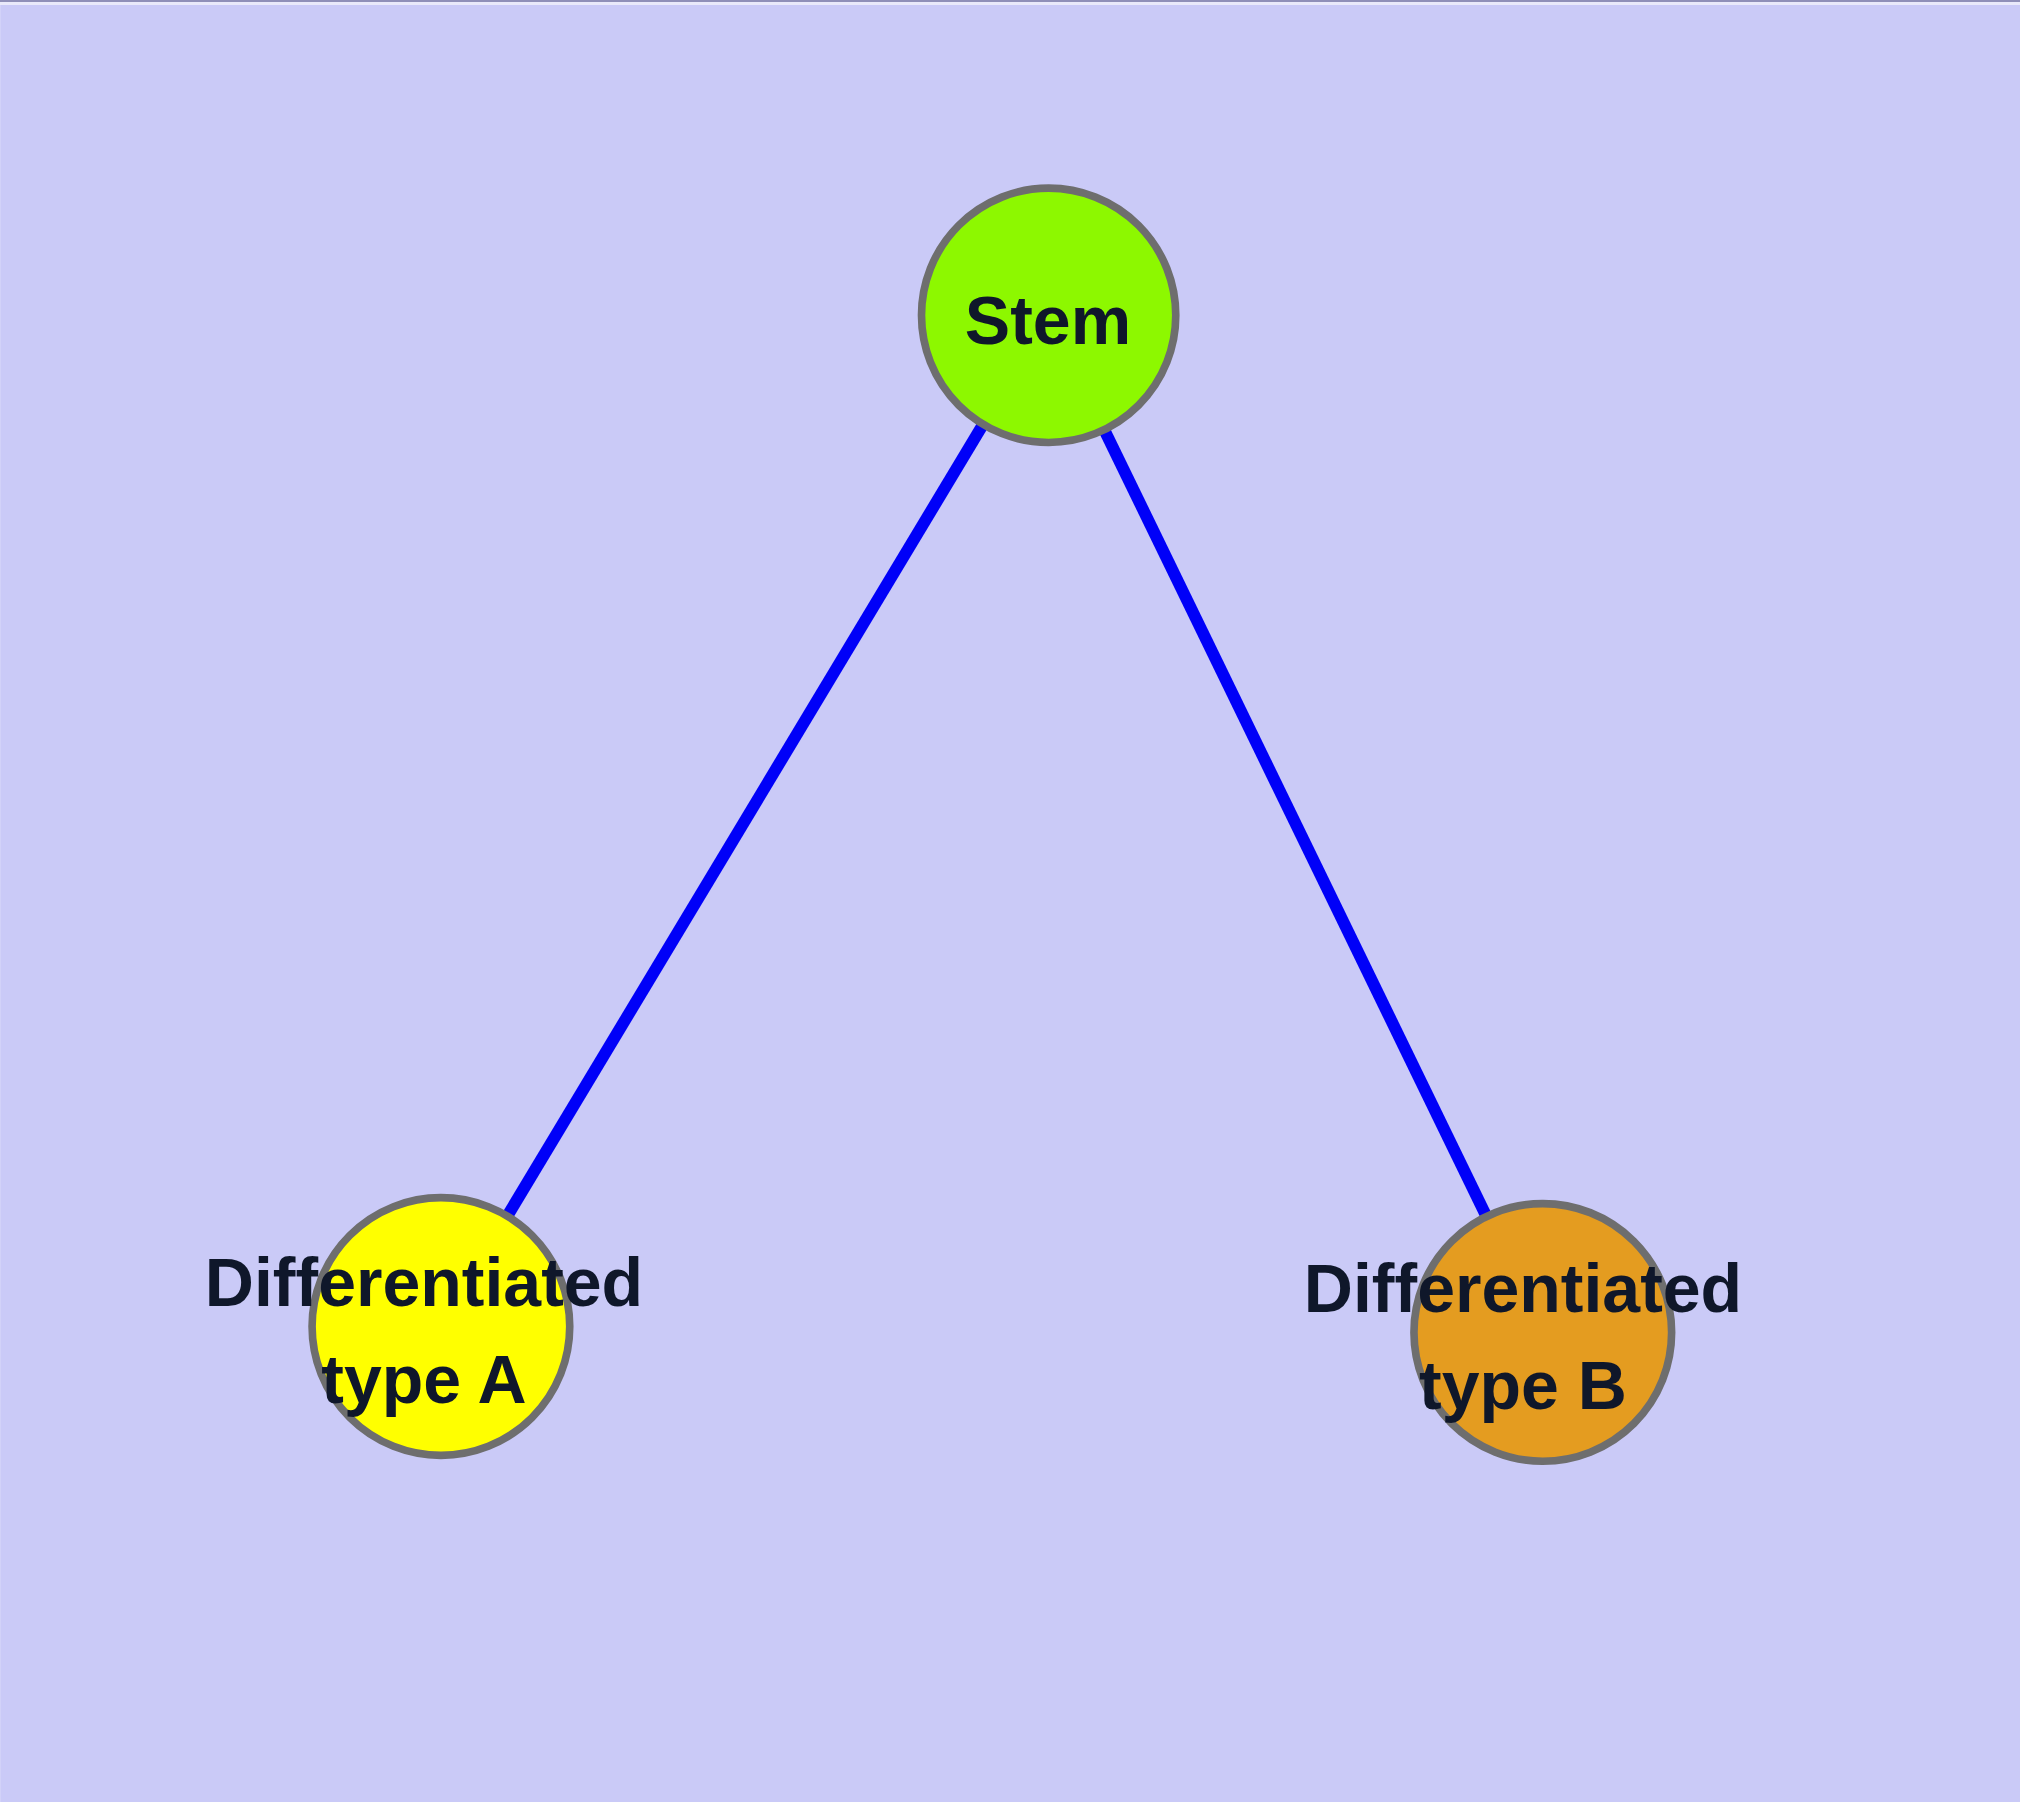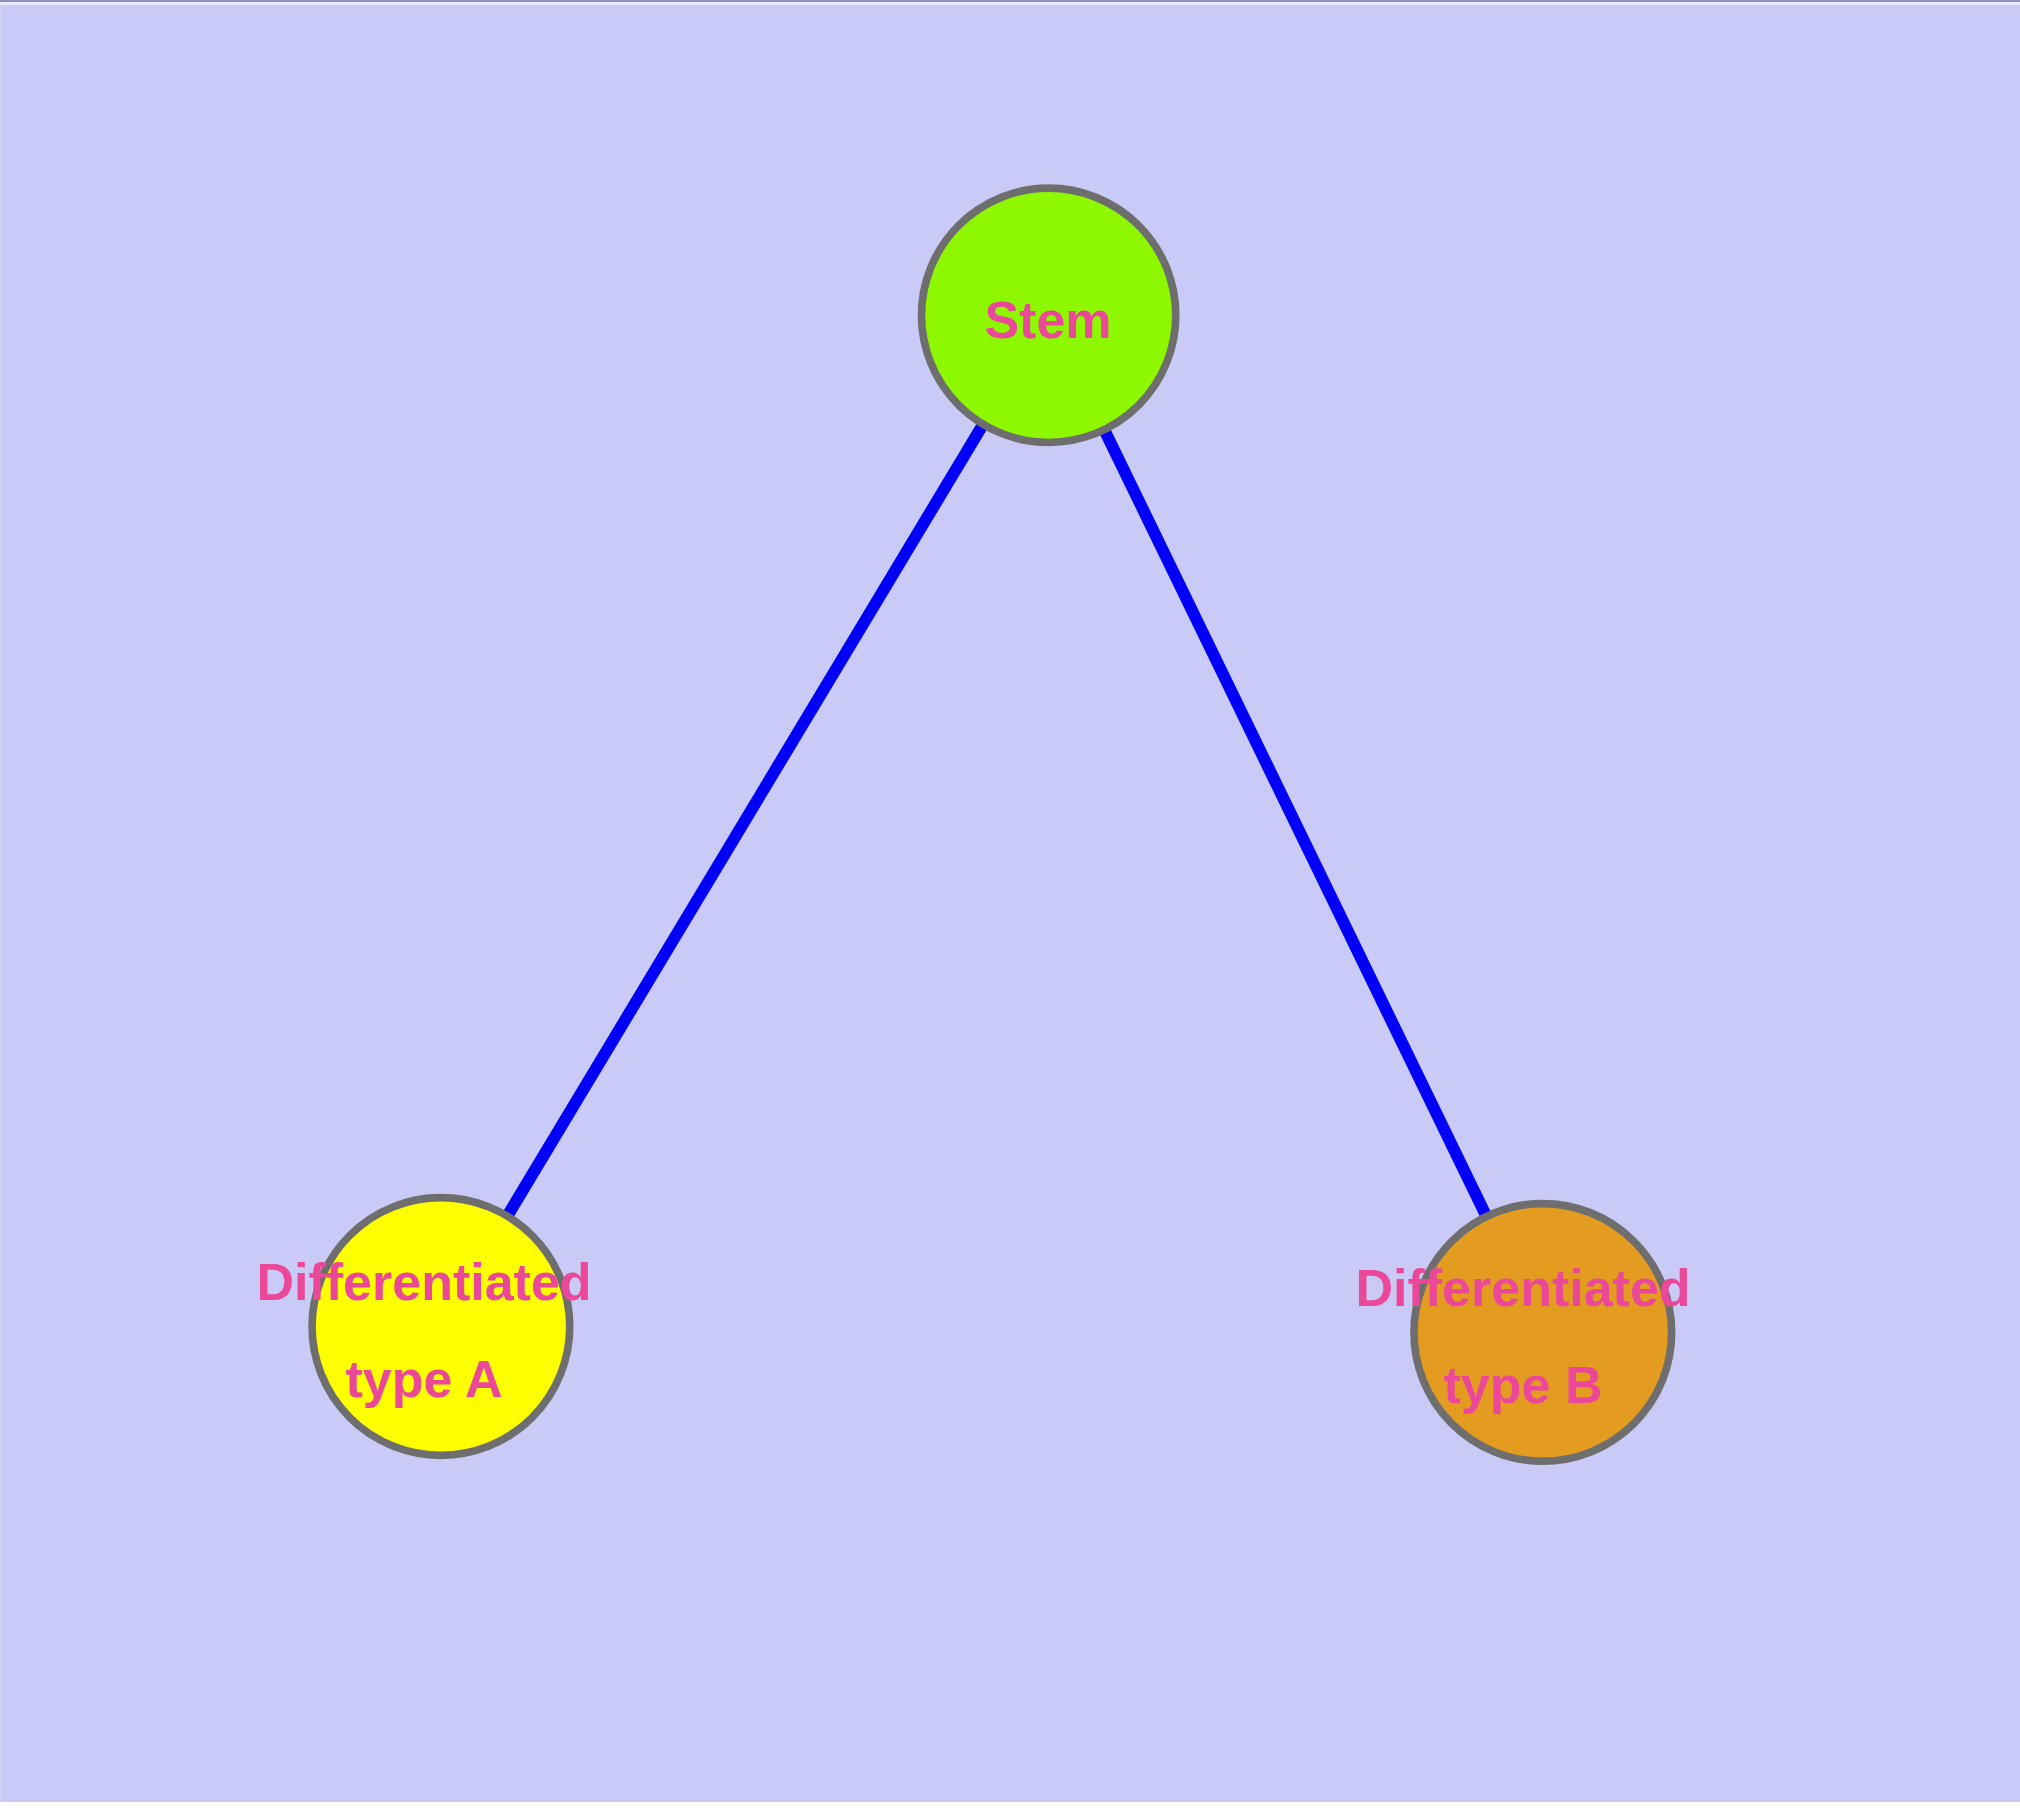--- a/index.html
+++ b/index.html
@@ -46,24 +46,24 @@
     stroke-width: 14;
     stroke-linecap: butt;
   }
   #graph-canvas circle {
     stroke: #6e6e6e;
     stroke-width: 9;
   }
   .node-label {
     position: absolute;
     transform: translate(-50%, -50%);
-    font-size: 52px;
+    font-size: 68px;
     font-weight: 700;
     line-height: 97px;
-    color: #ec4899;
+    color: #0f172a;
     text-align: center;
     white-space: pre-line;
     z-index: 10;
     pointer-events: none;
   }
   .node-label.stem   { left: 1048px; top: 320px; }
   .node-label.type-a { left: 424px;  top: 1331px; }
   .node-label.type-b { left: 1523px; top: 1337px; }
 </style>
 </head>

